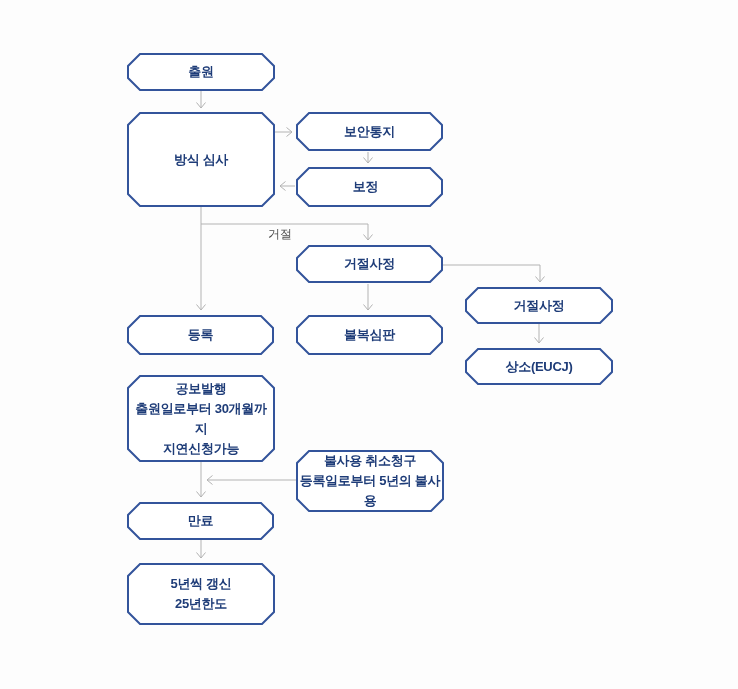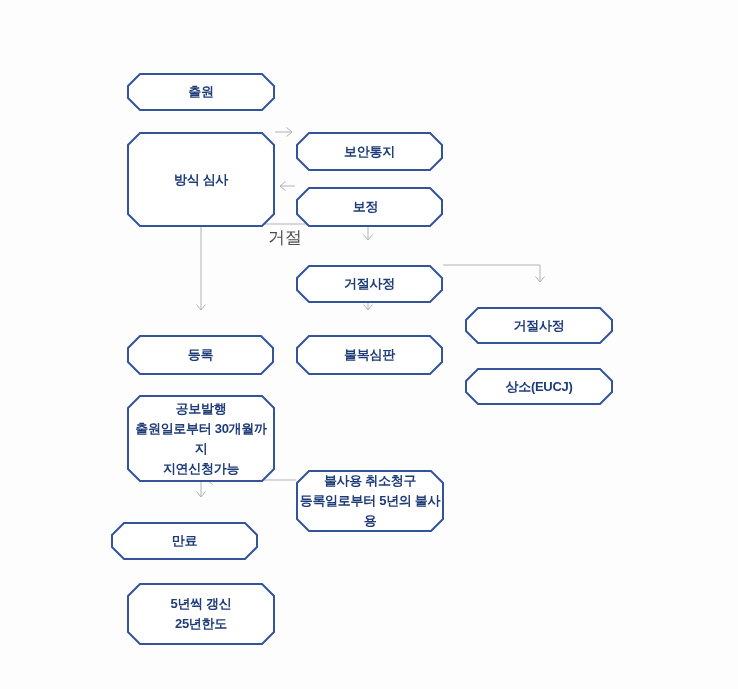--- a/index.html
+++ b/index.html
@@ -42,42 +42,41 @@
     display: flex;
     align-items: center;
     justify-content: center;
     text-align: center;
     font-weight: bold;
     font-size: 13px;
     line-height: 20px;
     letter-spacing: -0.3px;
     color: var(--text);
     white-space: pre-line;
-    margin-top: 20px;
   }
   .node-shape {
     position: absolute;
     left: 0; top: 0;
   }
   .node-shape polygon {
     fill: var(--box-fill);
     stroke: var(--box-border);
     stroke-width: 2;
     stroke-linejoin: miter;
   }
   .node .label {
     position: relative;
     z-index: 1;
     padding: 0 2px;
   }
   .edge-label {
     position: absolute;
     left: 268px;
     top: 226px;
-    font-size: 17px;
+    font-size: 12px;
     font-weight: normal;
     color: var(--edge-label-text);
     z-index: 2;
   }
 </style>
 </head>
 <body>
 
 <div class="stage">
 
@@ -165,21 +164,21 @@
 지연신청가능</span>
   </div>
 
   <div class="node" style="left:296px; top:450px; width:148px; height:62px;justify-content:flex-end;"><svg class="node-shape" width="148" height="62">
         <polygon points="13,1 135,1 147,13 147,49 135,61 13,61 1,49 1,13"></polygon>
       </svg>
     <span class="label">불사용 취소청구
 등록일로부터 5년의 불사용</span>
   </div>
 
-  <div class="node" style="left:111px; top:502px; width:147px; height:38px;"><svg class="node-shape" width="147" height="38">
+  <div class="node" style="left:127px; top:502px; width:147px; height:38px;"><svg class="node-shape" width="147" height="38">
         <polygon points="13,1 134,1 146,13 146,25 134,37 13,37 1,25 1,13"></polygon>
       </svg>
     <span class="label">만료</span>
   </div>
 
   <div class="node" style="left:127px; top:563px; width:148px; height:62px;"><svg class="node-shape" width="148" height="62">
         <polygon points="13,1 135,1 147,13 147,49 135,61 13,61 1,49 1,13"></polygon>
       </svg>
     <span class="label">5년씩 갱신
 25년한도</span>

